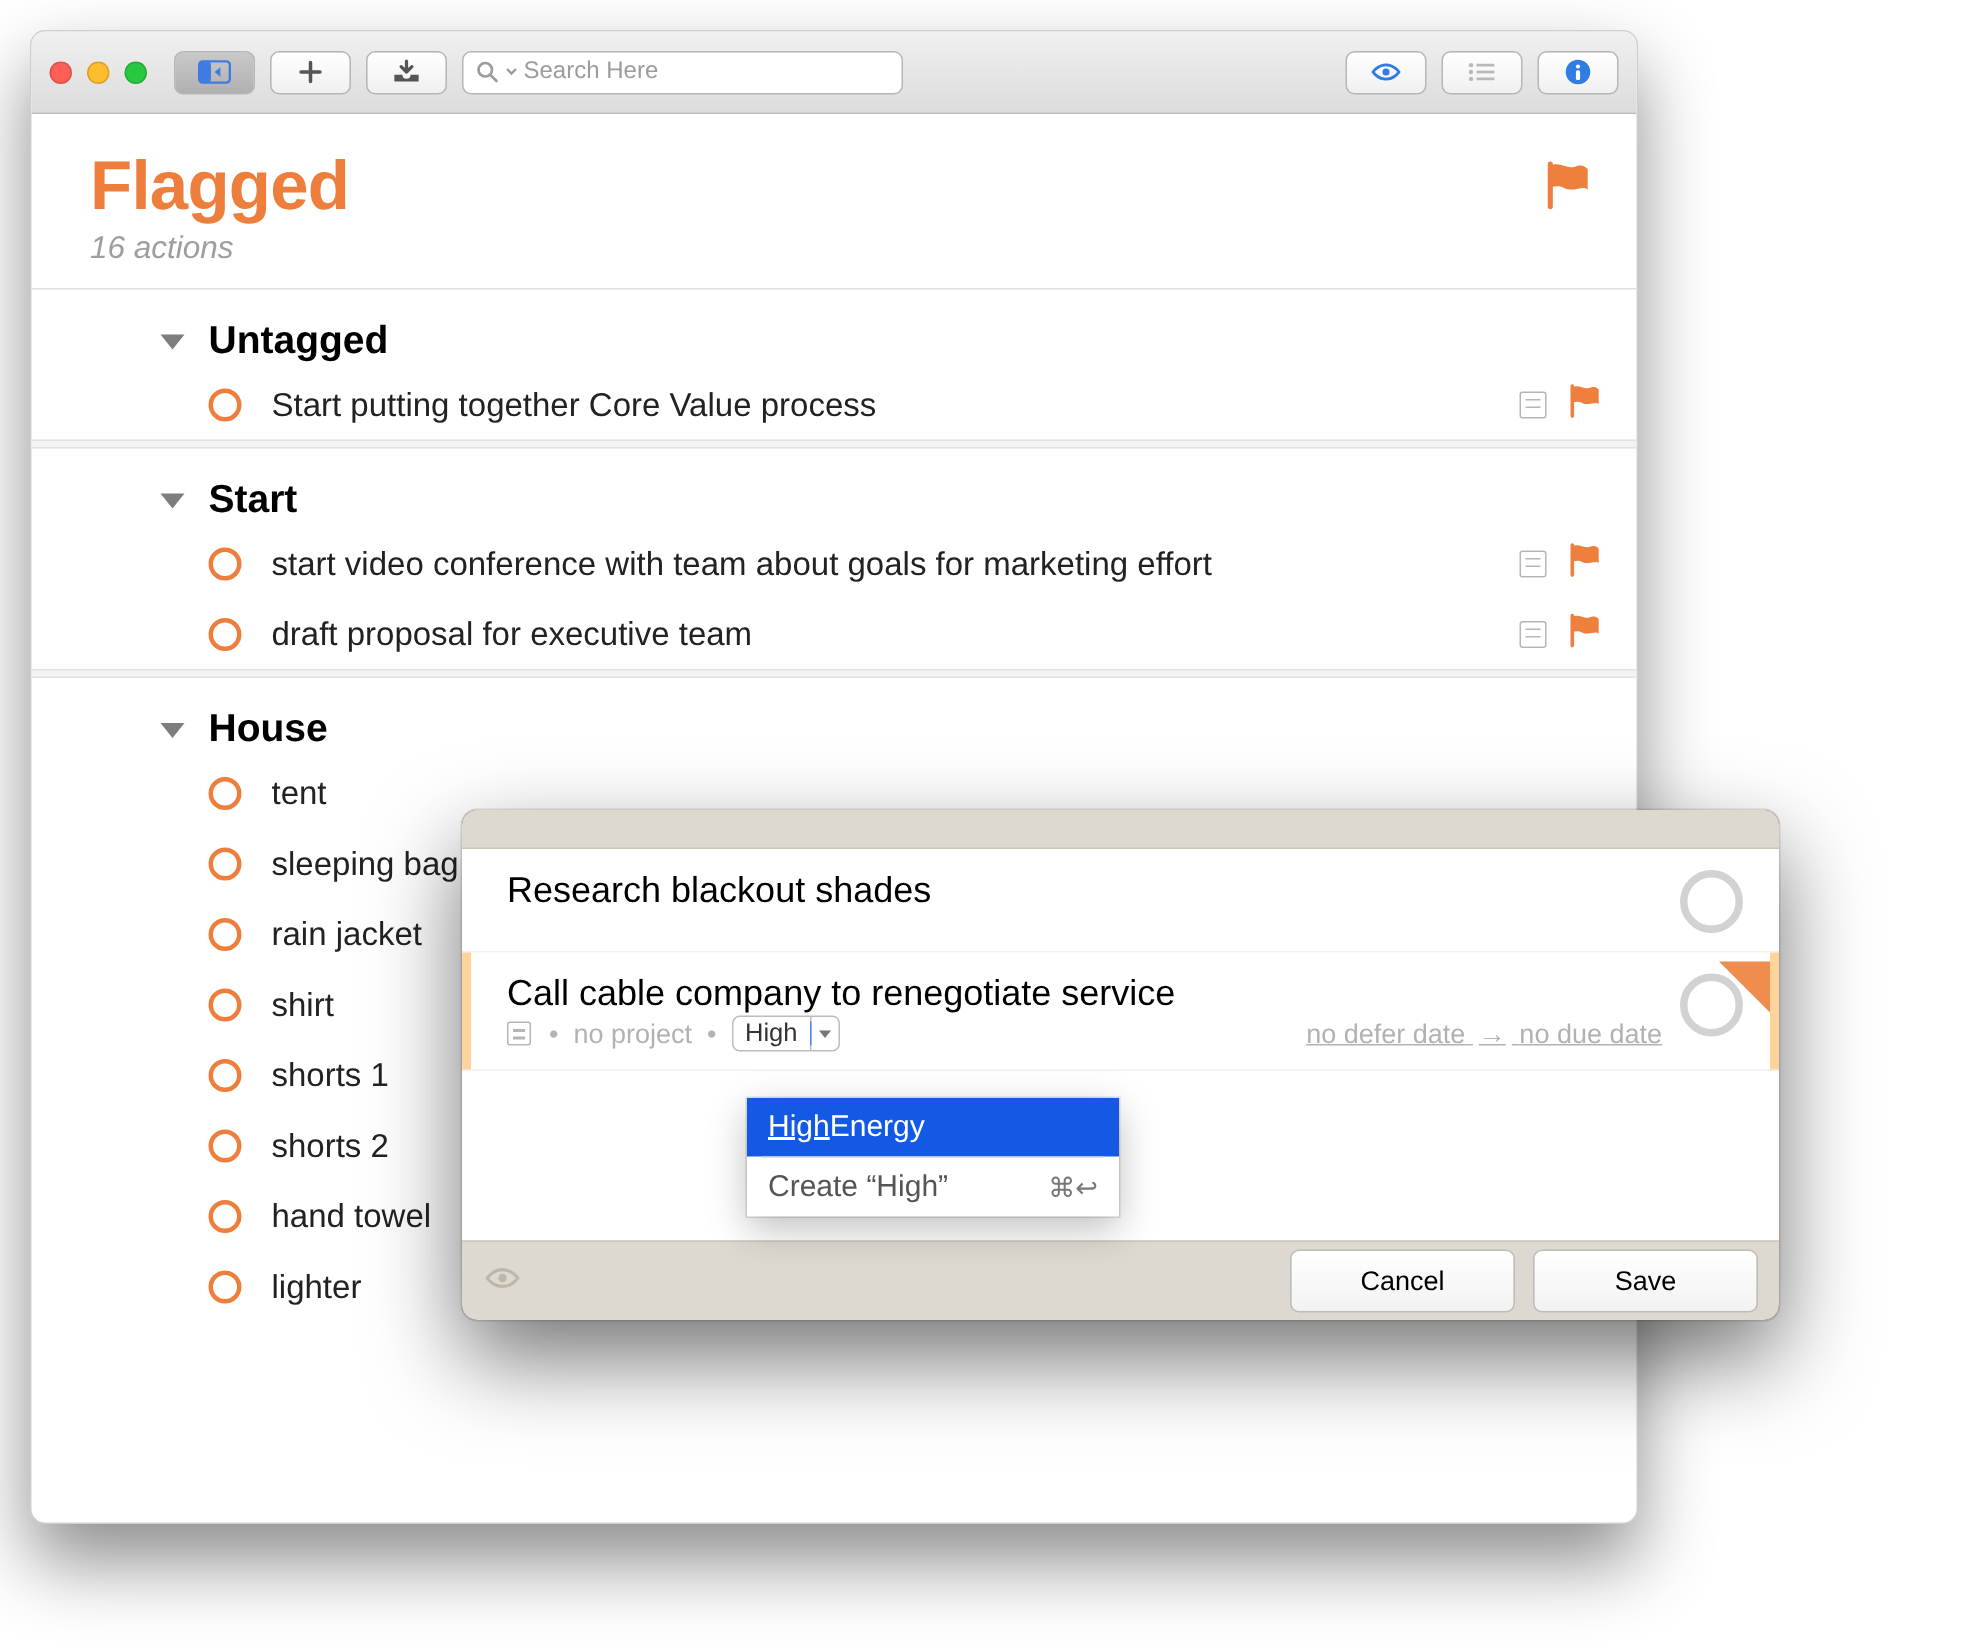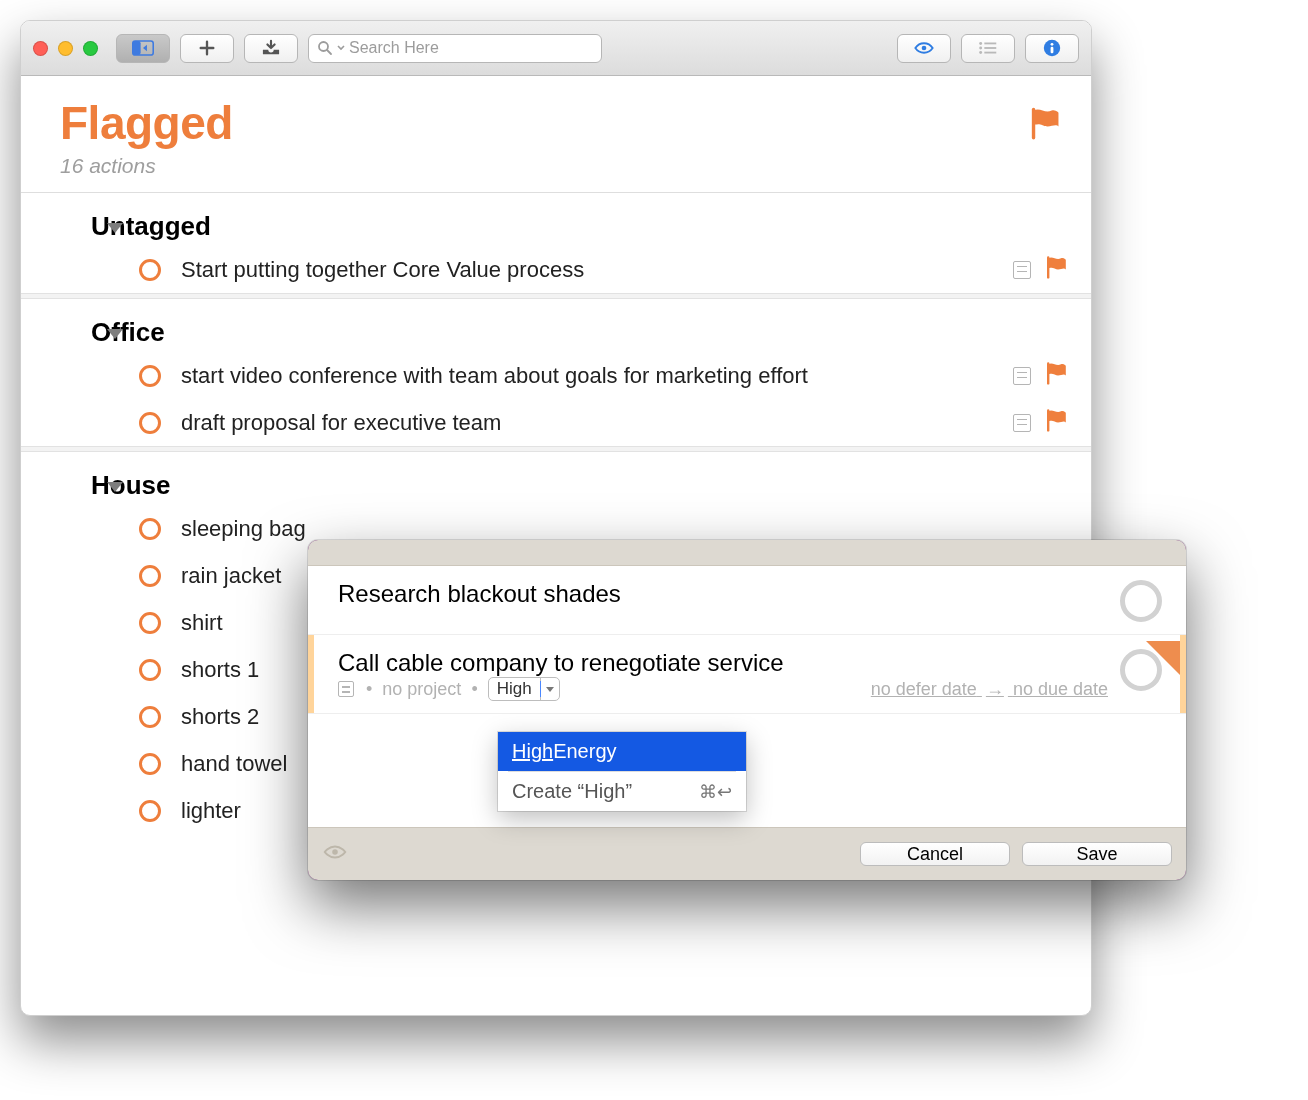--- a/index.html
+++ b/index.html
@@ -85,21 +85,21 @@
   }
   .group-head .disclosure{
     position:absolute; left:84px; width:0;height:0;
     border-left:8px solid transparent;
     border-right:8px solid transparent;
     border-top:10px solid #7d7d7d;
     left:84px;
   }
   .group-head .disclosure{ left:84px; }
   
-  .group-head { padding-left:70px;}
+  .group-head { padding-left:118px;}
   .group-head .disclosure{ left:86px; top:30px;}
 
   .row {
     display:flex; align-items:center;
     height:47px;
     padding-left:118px;
     padding-right:22px;
     font-size:22px;
     color:#222;
     position:relative;
@@ -187,21 +187,21 @@
   .ac .kbd{font-size:18px;color:#777;}
 
   
   .panel-foot{
     height:53px;background:#ddd9d1;border-top:1px solid #ccc6bb;
     display:flex;align-items:center;padding:0 14px;gap:12px;
   }
   .panel-foot .eye{ color:#bdb7aa; font-size:22px;}
   .panel-foot .sp{flex:1;}
   .mac-btn{
-    width:150px;height:24px;border-radius:6px;
+    width:150px;height:42px;border-radius:6px;
     background:linear-gradient(#ffffff,#f2f2f2);
     border:1px solid #bcbcbc;
     font-size:18px;
     display:flex;align-items:center;justify-content:center;
   }
 
   
   .flagsvg.solid path{fill:#ef7f3d;}
   .flagsvg.outline path{fill:none;stroke:#ef7f3d;stroke-width:2.3;}
 </style>
@@ -304,21 +304,21 @@
         <span class="title">Start putting together Core Value process</span>
         <span class="note-icon"></span>
         <span><svg class="flagsvg solid" width="24" height="24" viewBox="0 0 30 30">
             <path d="M4 3v25" stroke="#ef7f3d" stroke-width="3" stroke-linecap="round"></path>
             <path d="M4 4c6-3 10 3 16 0 4-1 6 2 6 2v12c-3-3-8 2-14-1-4-2-6 0-8-1z"></path>
           </svg></span>
       </div>
       <div class="sep"></div>
       <div class="group-head">
         <span class="disclosure"></span>
-        <span>Office</span>
+        <span>Start</span>
       </div>
       <div class="row">
         <span class="circle"></span>
         <span class="title">start video conference with team about goals for marketing effort</span>
         <span class="note-icon"></span>
         <span><svg class="flagsvg solid" width="24" height="24" viewBox="0 0 30 30">
             <path d="M4 3v25" stroke="#ef7f3d" stroke-width="3" stroke-linecap="round"></path>
             <path d="M4 4c6-3 10 3 16 0 4-1 6 2 6 2v12c-3-3-8 2-14-1-4-2-6 0-8-1z"></path>
           </svg></span>
       </div>
@@ -328,20 +328,24 @@
         <span class="note-icon"></span>
         <span><svg class="flagsvg solid" width="24" height="24" viewBox="0 0 30 30">
             <path d="M4 3v25" stroke="#ef7f3d" stroke-width="3" stroke-linecap="round"></path>
             <path d="M4 4c6-3 10 3 16 0 4-1 6 2 6 2v12c-3-3-8 2-14-1-4-2-6 0-8-1z"></path>
           </svg></span>
       </div>
       <div class="sep"></div>
       <div class="group-head">
         <span class="disclosure"></span>
         <span>House</span>
+      </div>
+      <div class="row">
+        <span class="circle"></span>
+        <span class="title">tent</span>
       </div>
       <div class="row">
         <span class="circle"></span>
         <span class="title">sleeping bag</span>
       </div>
       <div class="row">
         <span class="circle"></span>
         <span class="title">rain jacket</span>
       </div>
       <div class="row">

